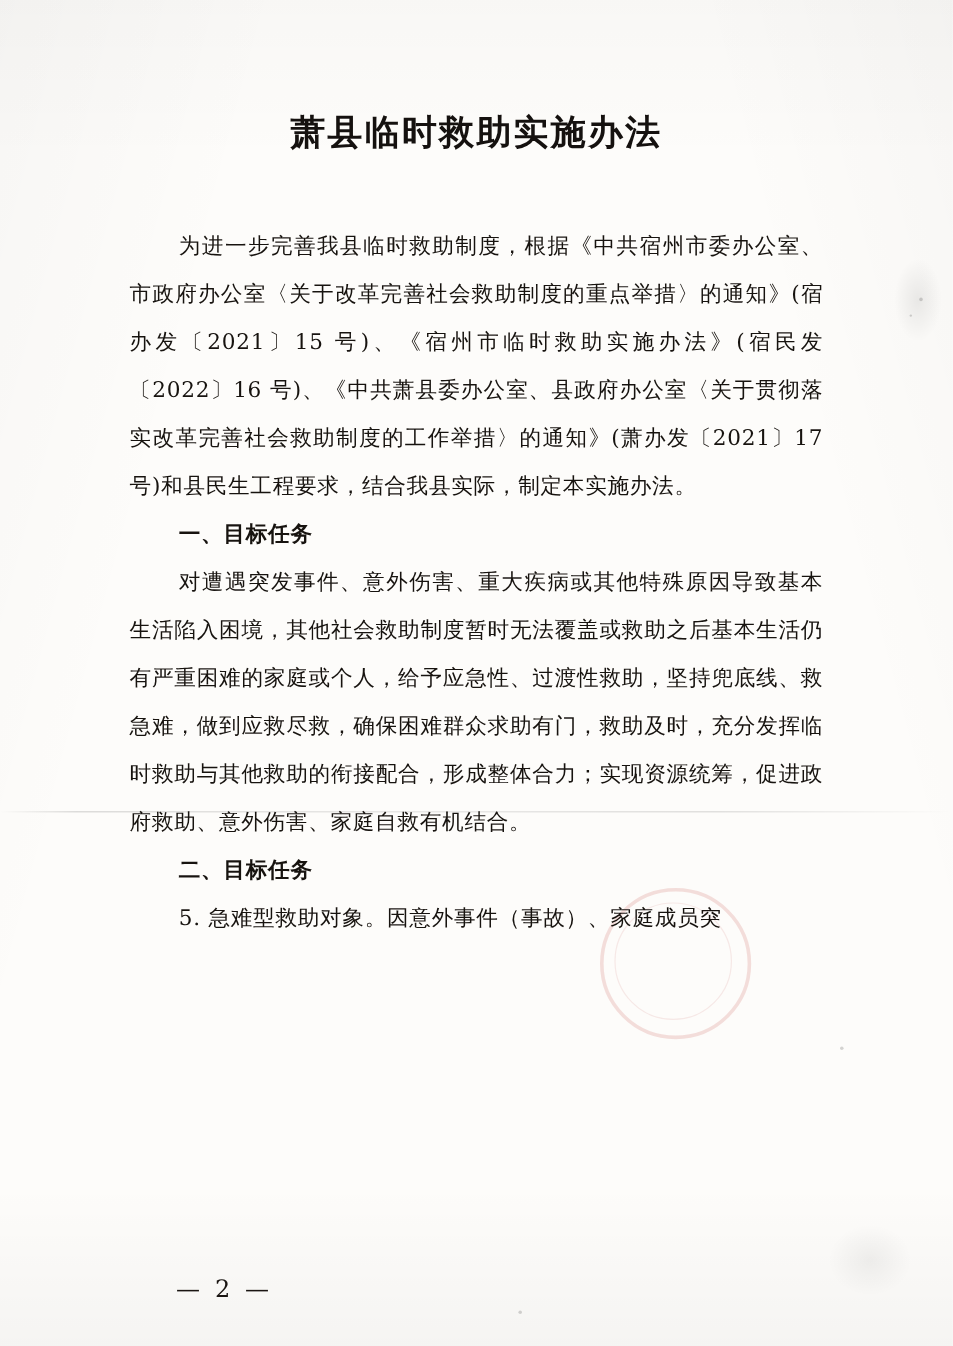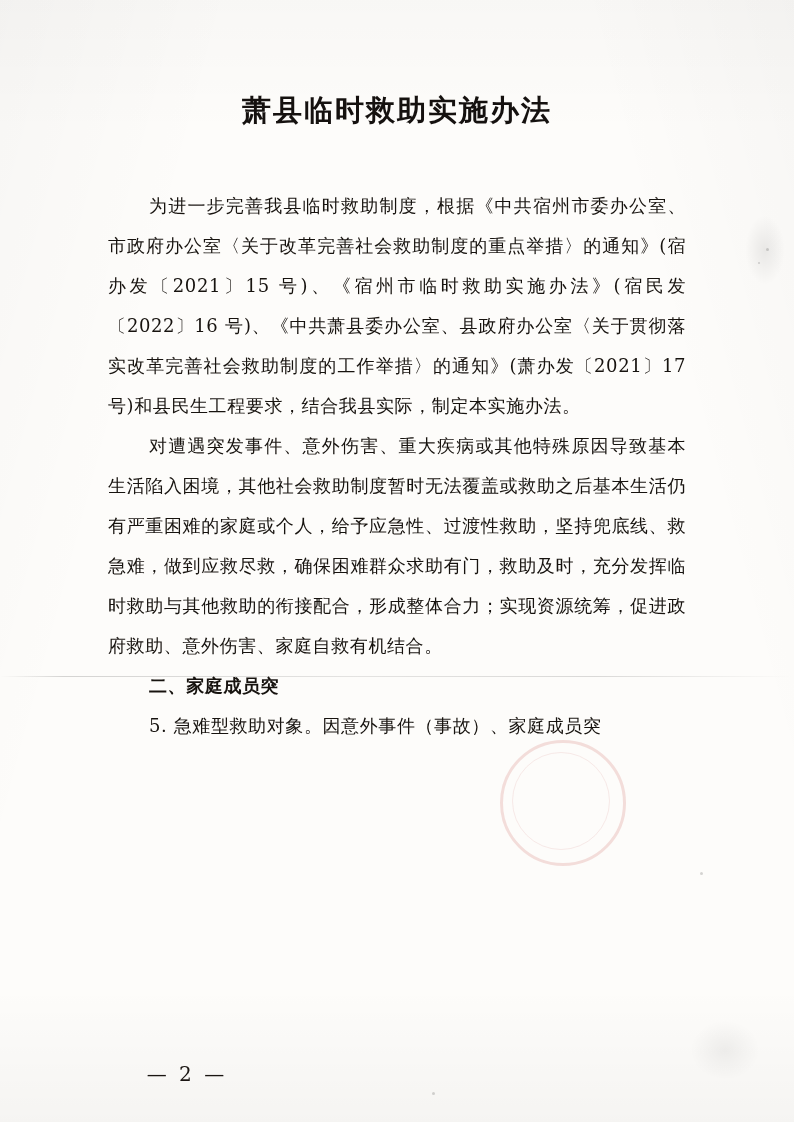--- a/index.html
+++ b/index.html
@@ -157,24 +157,25 @@
   <div class="speck" style="left:432px; top:1092px; width:3px; height:3px;"></div>
 
   <div class="content">
 
     <h1 class="doc-title">萧县临时救助实施办法</h1>
 
     <div class="body-block">
 
       <p class="para indent2">为进一步完善我县临时救助制度，根据《中共宿州市委办公室、市政府办公室〈关于改革完善社会救助制度的重点举措〉的通知》(宿办发〔2021〕15 号)、《宿州市临时救助实施办法》(宿民发〔2022〕16 号)、《中共萧县委办公室、县政府办公室〈关于贯彻落实改革完善社会救助制度的工作举措〉的通知》(萧办发〔2021〕17 号)和县民生工程要求，结合我县实际，制定本实施办法。</p>
 
+      <p class="para heading">一、目标任务</p>
 
       <p class="para indent2">对遭遇突发事件、意外伤害、重大疾病或其他特殊原因导致基本生活陷入困境，其他社会救助制度暂时无法覆盖或救助之后基本生活仍有严重困难的家庭或个人，给予应急性、过渡性救助，坚持兜底线、救急难，做到应救尽救，确保困难群众求助有门，救助及时，充分发挥临时救助与其他救助的衔接配合，形成整体合力；实现资源统筹，促进政府救助、意外伤害、家庭自救有机结合。</p>
 
-      <p class="para heading">二、家庭成员突</p>
+      <p class="para heading">二、目标任务</p>
 
 
 
       <p class="para indent2">5. 急难型救助对象。因意外事件（事故）、家庭成员突</p>
 
     </div>
   </div>
 
   <div class="page-number">
     <span class="page-number-inner">— 2 —</span>

